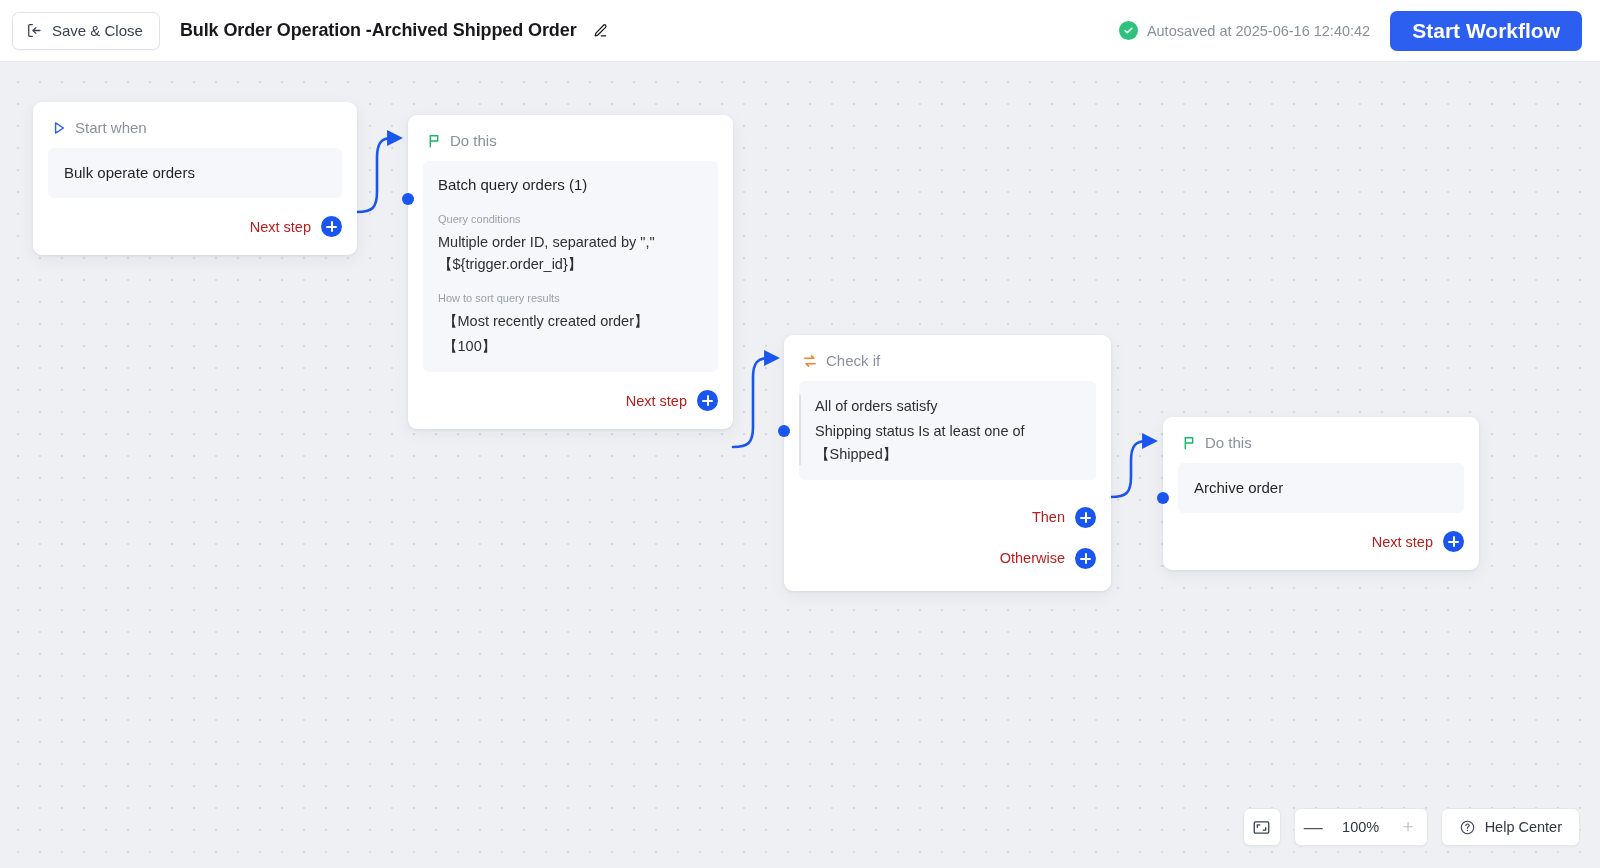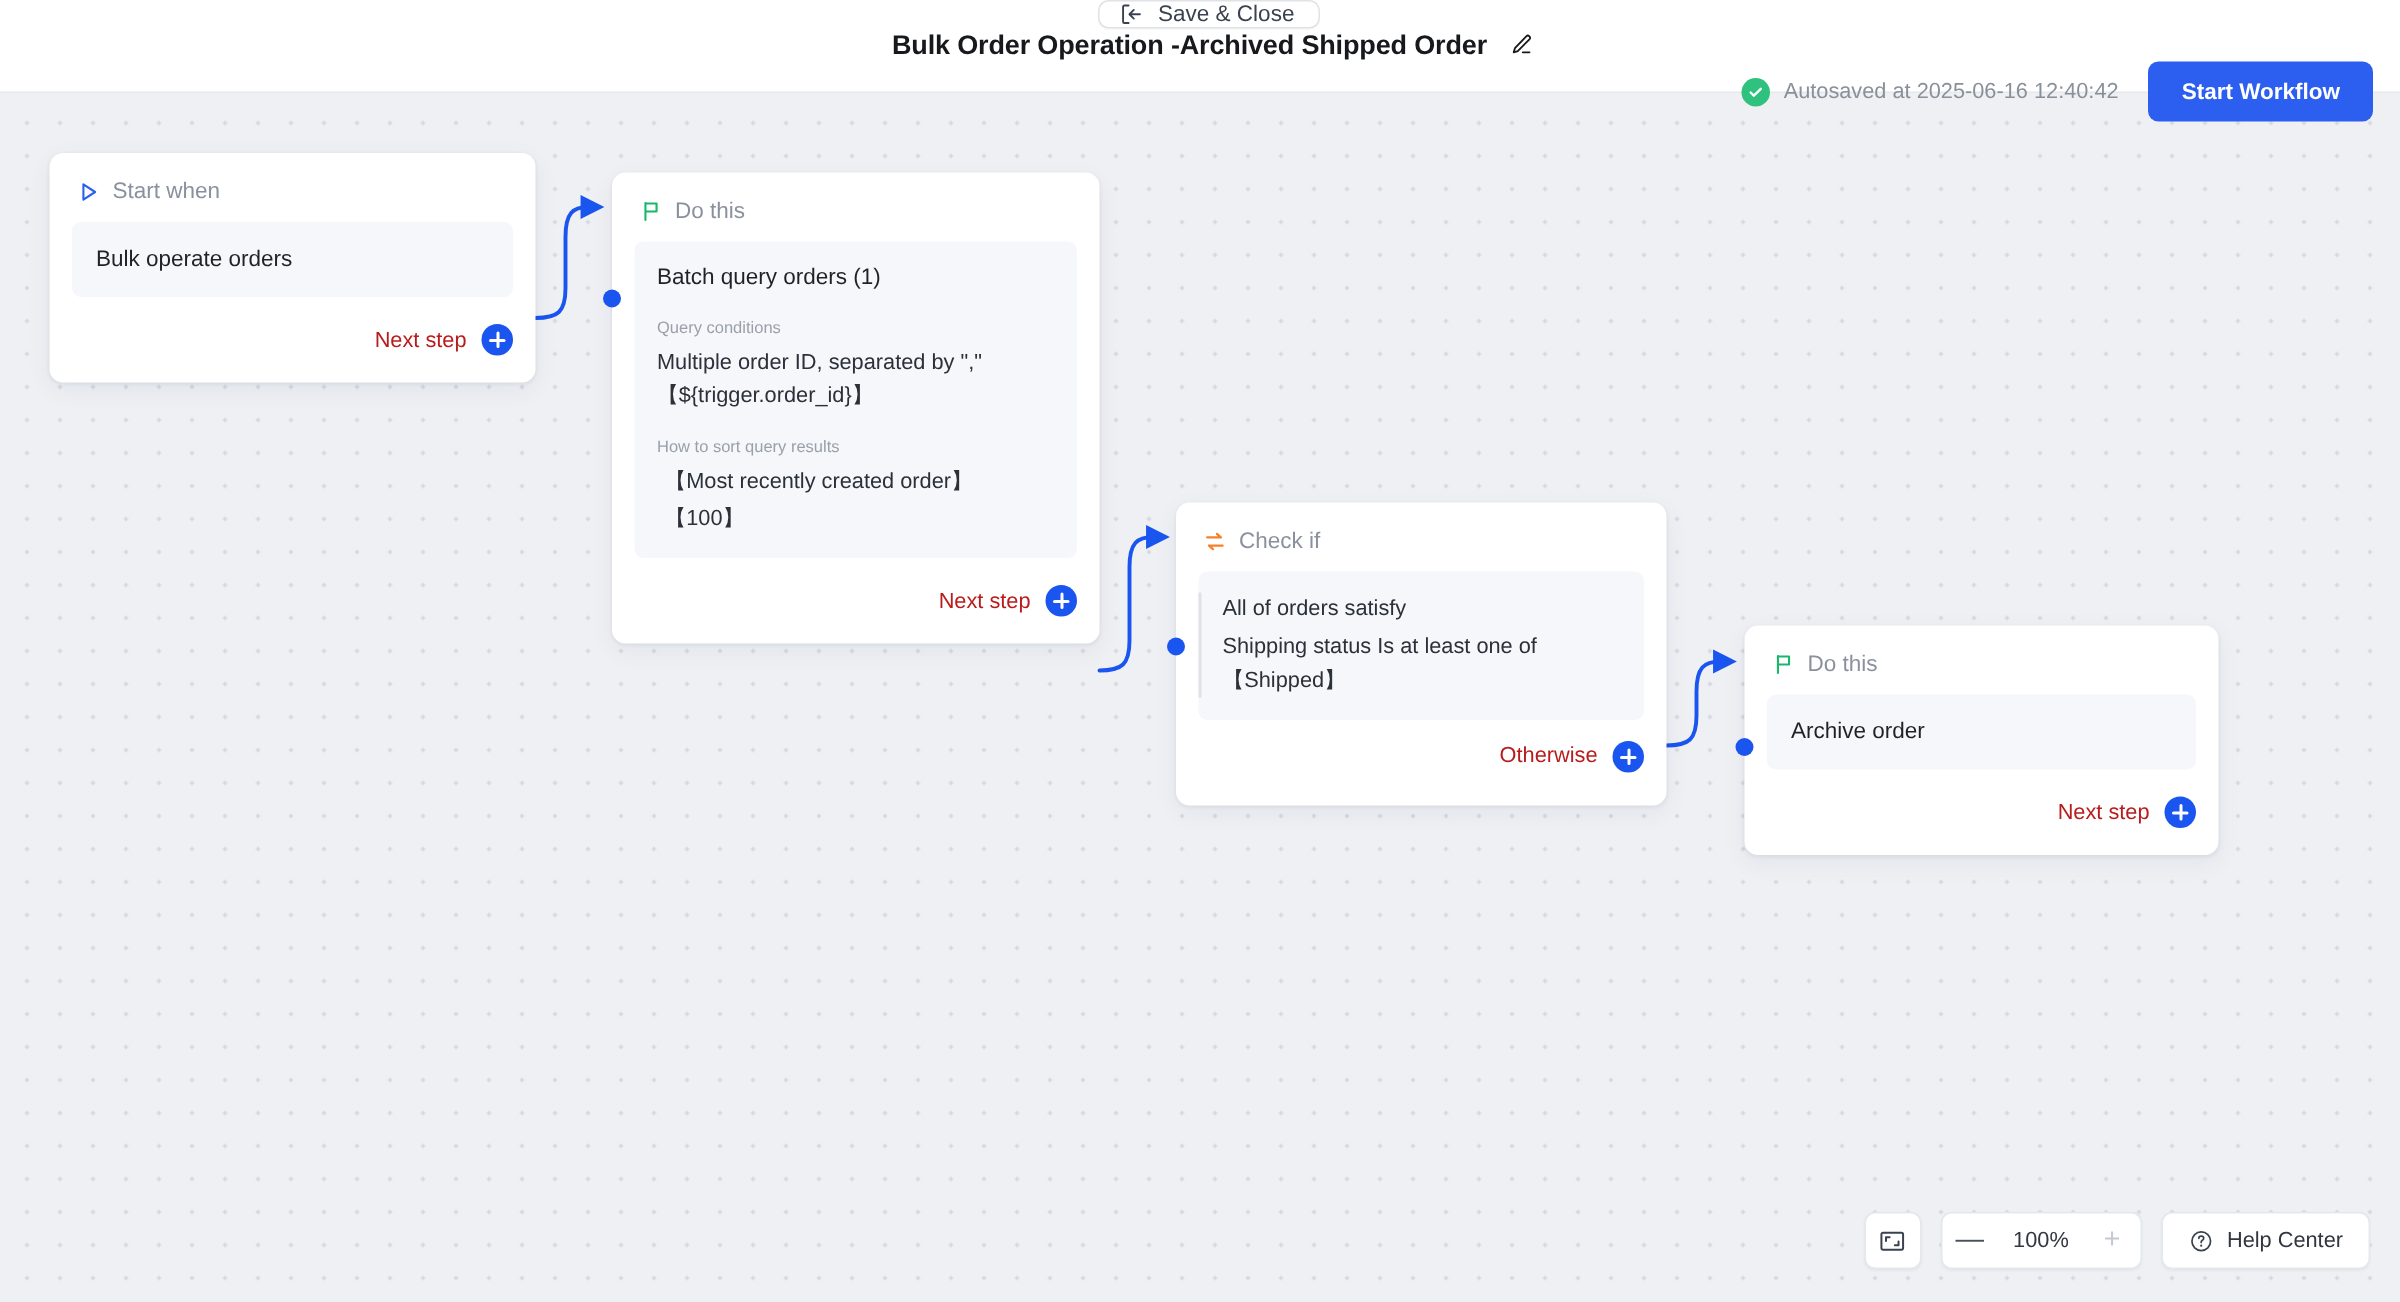--- a/index.html
+++ b/index.html
@@ -13,21 +13,20 @@
   }
 
   
   #topbar {
     position: absolute; left: 0; top: 0;
     width: 1600px; height: 62px;
     background: #ffffff;
     border-bottom: 1px solid #e6e8eb;
     display: flex; align-items: center;
     z-index: 40;
-    flex-direction: column;
   }
   #save-close-btn {
     margin-left: 12px;
     height: 38px;
     padding: 0 16px 0 13px;
     display: flex; align-items: center; gap: 9px;
     background: #ffffff;
     border: 1px solid #dfe2e6;
     border-radius: 7px;
     font-size: 15px;
@@ -75,21 +74,21 @@
     flex: none;
   }
   .check-badge svg { width: 11px; height: 11px; display: block; }
   #start-wf-btn {
     height: 40px;
     padding: 0 22px;
     display: flex; align-items: center;
     background: #2c5ef0;
     color: #fff;
     border: none; border-radius: 7px;
-    font-size: 15px;
+    font-size: 21px;
     font-weight: bold;
     font-family: "Liberation Sans", sans-serif;
     cursor: pointer;
     white-space: nowrap;
   }
 
   
   #canvas {
     position: absolute; left: 0; top: 62px;
     width: 1600px; height: 806px;
@@ -356,20 +355,24 @@
       <span>Check if</span>
     </div>
     <div class="node-body">
       <div class="cond-block">
         <div class="cond-inner">
           <div class="cond-line">All of orders satisfy</div>
           <div class="cond-line">Shipping status Is at least one of 【Shipped】</div>
         </div>
       </div>
     </div>
+    <div class="step-row" style="margin-top:20px;">
+      <span>Then</span>
+      <span class="plus-btn"></span>
+    </div>
     <div class="step-row" style="margin-top:7px; margin-bottom:16px;">
       <span>Otherwise</span>
       <span class="plus-btn"></span>
     </div>
   </div>
 
   <div class="node" style="left:1163px; top:355px; width:316px;">
     <span class="in-dot" style="top:75px;"></span>
     <div class="node-head">
       <span class="hico">

